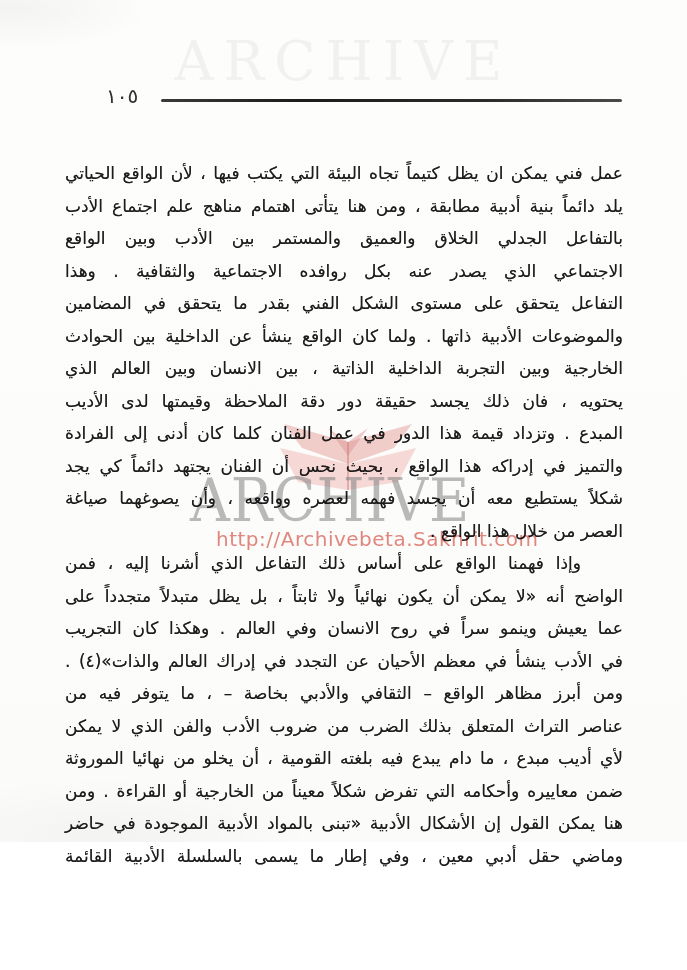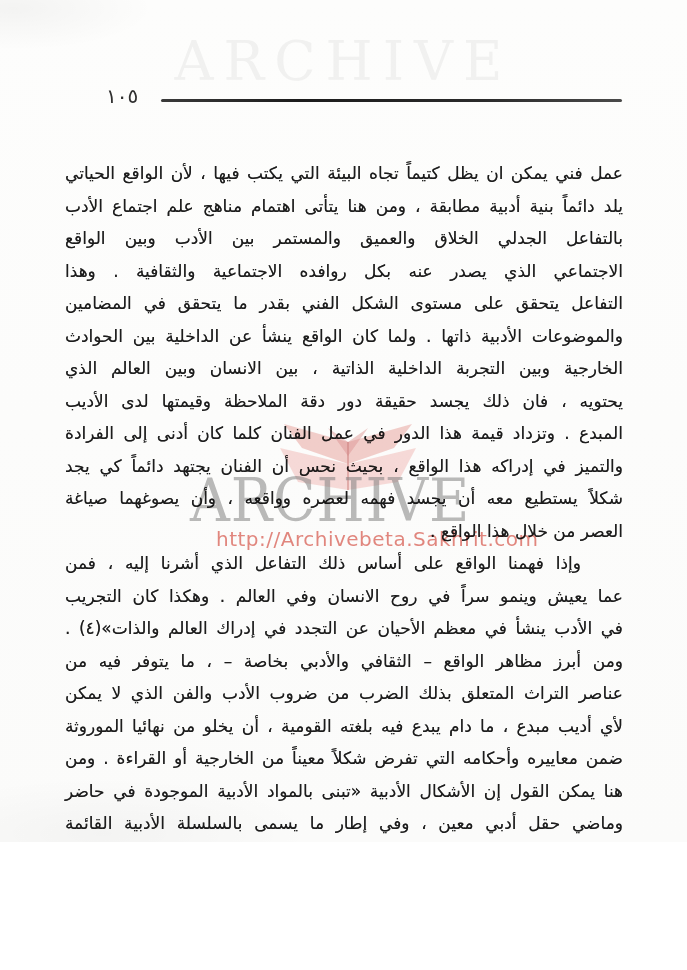--- a/index.html
+++ b/index.html
@@ -100,20 +100,21 @@
       <div class="line">الاجتماعي الذي يصدر عنه بكل روافده الاجتماعية والثقافية . وهذا</div>
       <div class="line">التفاعل يتحقق على مستوى الشكل الفني بقدر ما يتحقق في المضامين</div>
       <div class="line">والموضوعات الأدبية ذاتها . ولما كان الواقع ينشأ عن الداخلية بين الحوادث</div>
       <div class="line">الخارجية وبين التجربة الداخلية الذاتية ، بين الانسان وبين العالم الذي</div>
       <div class="line">يحتويه ، فان ذلك يجسد حقيقة دور دقة الملاحظة وقيمتها لدى الأديب</div>
       <div class="line">المبدع . وتزداد قيمة هذا الدور في عمل الفنان كلما كان أدنى إلى الفرادة</div>
       <div class="line">والتميز في إدراكه هذا الواقع ، بحيث نحس أن الفنان يجتهد دائماً كي يجد</div>
       <div class="line">شكلاً يستطيع معه أن يجسد فهمه لعصره وواقعه ، وأن يصوغهما صياغة</div>
       <div class="line noStretch">العصر من خلال هذا الواقع .</div>
       <div class="line" style="padding-right: 42px;">وإذا فهمنا الواقع على أساس ذلك التفاعل الذي أشرنا إليه ، فمن</div>
+      <div class="line">الواضح أنه «لا يمكن أن يكون نهائياً ولا ثابتاً ، بل يظل متبدلاً متجدداً على</div>
       <div class="line">عما يعيش وينمو سراً في روح الانسان وفي العالم . وهكذا كان التجريب</div>
       <div class="line">في الأدب ينشأ في معظم الأحيان عن التجدد في إدراك العالم والذات»(٤) .</div>
       <div class="line">ومن أبرز مظاهر الواقع – الثقافي والأدبي بخاصة – ، ما يتوفر فيه من</div>
       <div class="line">عناصر التراث المتعلق بذلك الضرب من ضروب الأدب والفن الذي لا يمكن</div>
       <div class="line">لأي أديب مبدع ، ما دام يبدع فيه بلغته القومية ، أن يخلو من نهائيا الموروثة</div>
       <div class="line">ضمن معاييره وأحكامه التي تفرض شكلاً معيناً من الخارجية أو القراءة . ومن</div>
       <div class="line">هنا يمكن القول إن الأشكال الأدبية «تبنى بالمواد الأدبية الموجودة في حاضر</div>
       <div class="line">وماضي حقل أدبي معين ، وفي إطار ما يسمى بالسلسلة الأدبية القائمة</div>
     </div>
 

